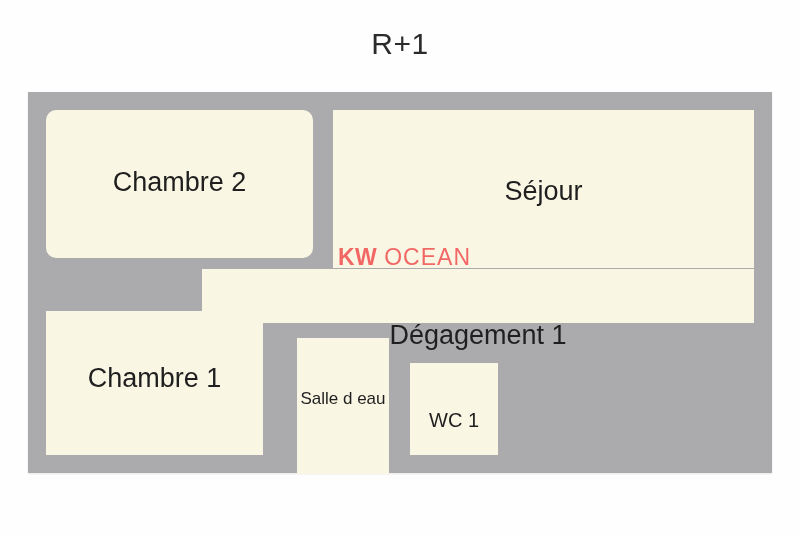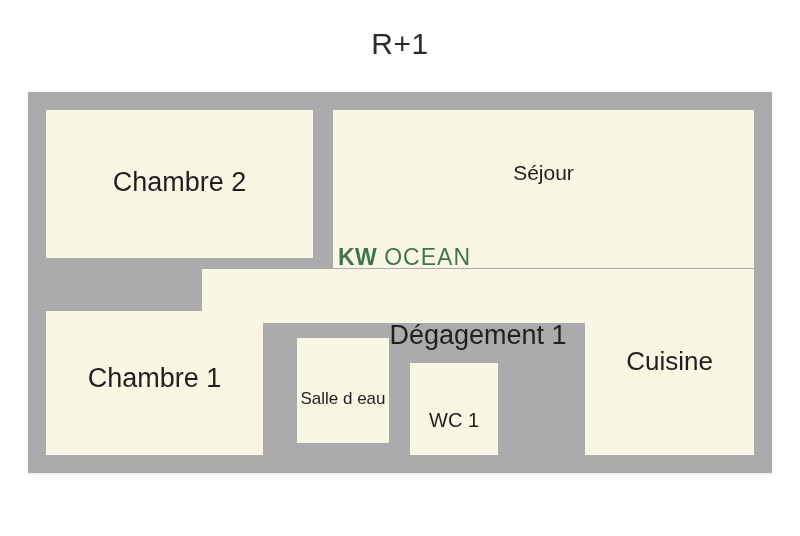--- a/index.html
+++ b/index.html
@@ -60,48 +60,48 @@
     position: absolute;
     left: 0;
     width: 100%;
     text-align: center;
     color: #1f1f1f;
     font-family: "Liberation Sans", sans-serif;
     white-space: nowrap;
   }
 
   
-  #room-chambre2      { left: 18px;  top: 18px;  width: 267px; height: 148px; }
+  #room-chambre2      { left: 18px;  top: 18px;  width: 267px; height: 148px; border-radius: 10px; }
   #room-sejour        { left: 305px; top: 18px;  width: 421px; height: 158px; }
   #room-degagement    { left: 174px; top: 177px; width: 552px; height: 54px;  }
   #room-chambre1      { left: 18px;  top: 219px; width: 217px; height: 144px; }
-  #room-salledeau     { left: 269px; top: 246px; width: 92px;  height: 105px; }
+  #room-salledeau     { left: 269px; top: 246px; width: 92px;  height: 136px; }
   #room-wc1           { left: 382px; top: 271px; width: 88px;  height: 92px;  }
   #room-cuisine       { left: 557px; top: 186px; width: 169px; height: 177px; }
 
   
   #label-chambre2  { top: 57px;  font-size: 27px; }
-  #label-sejour    { top: 51px;  font-size: 21px; }
+  #label-sejour    { top: 66px;  font-size: 27px; }
   #label-degagement{ top: 11px;  font-size: 27px; }
   #label-chambre1  { top: 52px;  font-size: 27px; }
   #label-salledeau { top: 51px;  font-size: 17px; }
   #label-wc1       { top: 46px;  font-size: 20px; text-align: center; }
   #label-cuisine   { top: 68px;  font-size: 26px; }
 
   
   #room-degagement .room-label { overflow: visible; margin-top: 40px; }
 
   
   #watermark {
     position: absolute;
     left: 338px;
     top: 244px;
     font-size: 23px;
     font-weight: bold;
-    color: #14532d;
+    color: #ef4444;
     opacity: 0.80;
     letter-spacing: 0.5px;
     font-family: "Liberation Sans", sans-serif;
     pointer-events: none;
     white-space: nowrap;
     text-shadow: 0 0 1px rgba(255,255,255,0.5);
   }
   #watermark .wm-kw {
     font-weight: bold;
   }
@@ -136,23 +136,20 @@
     </div>
 
     <div class="room" id="room-salledeau">
       <div class="room-label" id="label-salledeau">Salle d eau</div>
     </div>
 
     <div class="room" id="room-wc1">
       <div class="room-label" id="label-wc1">WC 1</div>
     </div>
 
-    <div class="room" id="room-cuisine">
-      <div class="room-label" id="label-cuisine">Cuisine</div>
-    </div>
 
   </div>
 
   <div id="watermark">
     <span class="wm-kw">KW</span>
     <span class="wm-ocean">OCEAN</span>
   </div>
 
 </div>
 

